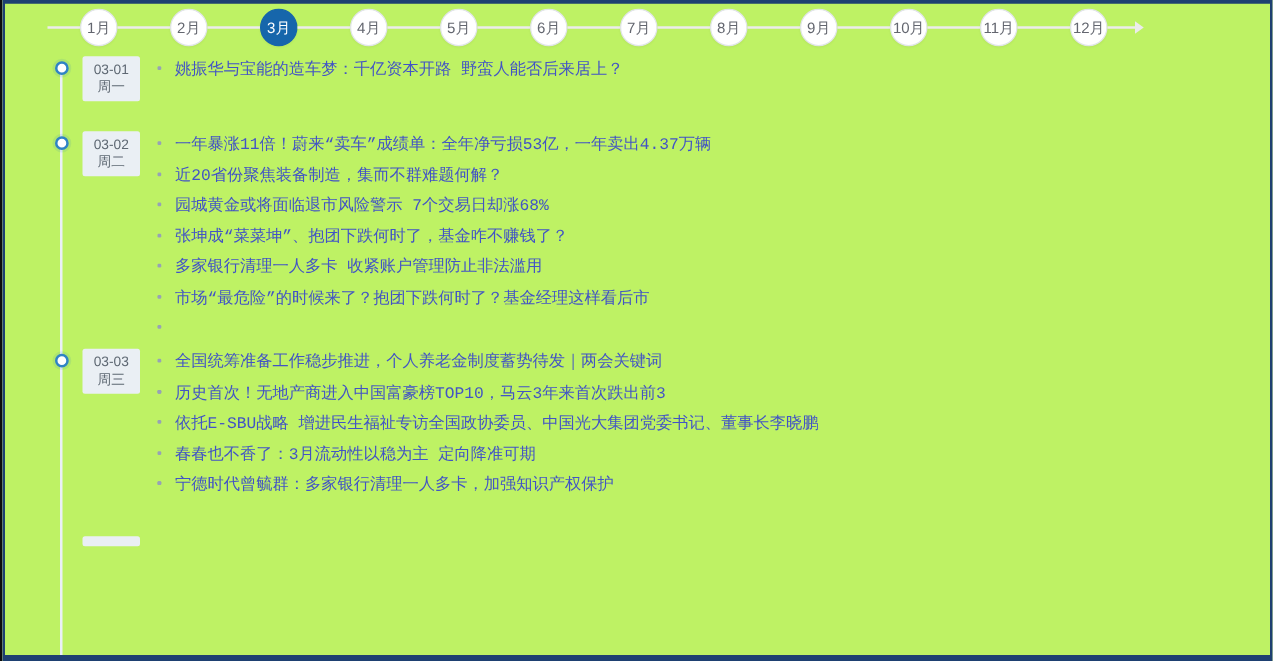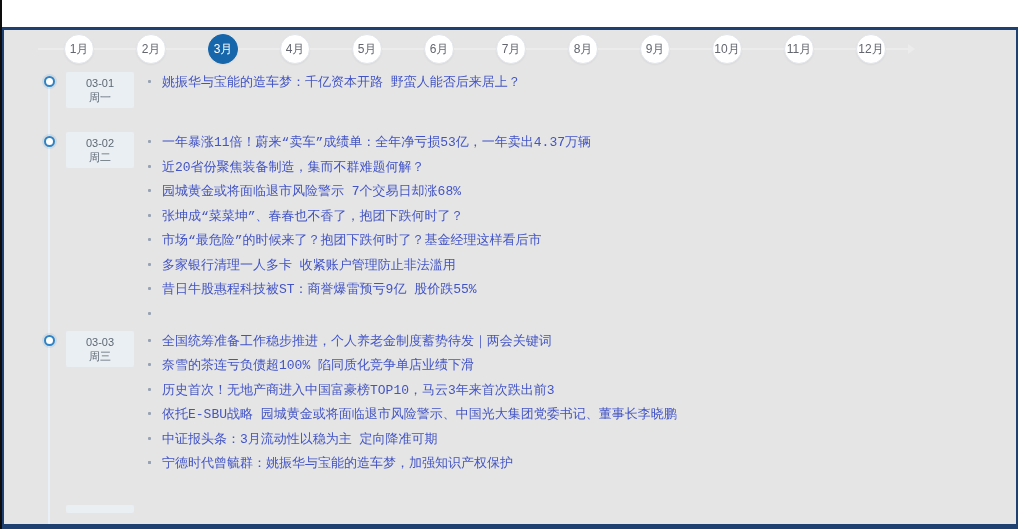--- a/index.html
+++ b/index.html
@@ -1,22 +1,22 @@
 <!DOCTYPE html>
 <html style="--accent: #1666ab; --headline: #4254c5; --badge-bg: #eaeff4; --badge-text: #5e6873; --dot-ring: #2f83c5; --frame-border: #1e4071; --connector: #ececec; --month-text: #63666f; --rail: #eaf0f7; --bullet: #97a2b5;"><head>
 <meta charset="utf-8">
 <style>
   html,body { margin:0; padding:0; width:1024px; height:529px; background:#ffffff;
               font-family:"Liberation Sans","DejaVu Sans",sans-serif; }
 
   .black-edge { position:absolute; left:0; top:0; bottom:0; width:2px; background:#0d0d0d; }
 
-  .frame { position:absolute; top:0; left:2px; right:6px; bottom:0; background:#e5e5e5;
+  .frame { position:absolute; top:0; left:2px; right:6px; bottom:0; background:#bef264;
            border:2px solid var(--frame-border); border-top-width:3px; border-bottom-width:5px;
-           box-sizing:border-box; overflow:hidden;margin-top:27px; }
+           box-sizing:border-box; overflow:hidden; }
 
   
   .stepper { display:flex; align-items:center; height:38px; padding-left:34px; }
   .seg  { width:42px; height:2px; background:var(--connector); flex:none; }
   .seg.lead { width:26px; }
   .month { width:30px; height:30px; border-radius:50%; background:#fff; flex:none;
            border:1px solid #e2e5e9; color:var(--month-text); font-size:12px;
            display:flex; align-items:center; justify-content:center; box-sizing:border-box;
            cursor:pointer; box-shadow:0 1px 2px rgba(0,0,0,0.05); }
   .month.active { background:var(--accent); border-color:var(--accent); color:#fff; }
@@ -29,21 +29,21 @@
   .rail { position:absolute; left:44px; top:48px; bottom:0; width:2px; background:var(--rail); }
   .timeline { position:relative; padding:4px 0 0 62px; }
 
   .group { position:relative; display:flex; align-items:flex-start;
            margin-bottom:24px; min-height:36px; }
   .dot { position:absolute; left:-22px; top:4px; width:7px; height:7px;
          border:2px solid var(--dot-ring); border-radius:50%; background:#fff;
          box-shadow:0 0 0 2px rgba(47,131,197,0.12); }
 
   .badge { width:46px; background:var(--badge-bg); border-radius:2px; text-align:center;
-           padding:4px 11px; color:var(--badge-text); flex:none; }
+           padding:4px 0; color:var(--badge-text); flex:none; }
   .bdate, .bday { font-size:11px; line-height:14px; }
 
   .items { list-style:none; margin:0 0 0 12px; padding:3px 0 0 0;font-family:Liberation Mono, monospace; }
   .news  { position:relative; padding-left:16px; line-height:14px; margin-bottom:9.5px; white-space:nowrap; }
   .bullet { position:absolute; left:2px; top:5px; width:3px; height:3px;
             background:var(--bullet); border-radius:1px; }
   .headline { color:var(--headline); font-size:13px; text-decoration:none; cursor:pointer; }
 </style>
 </head>
 <body>
@@ -93,41 +93,40 @@
       <div class="group">
         <span class="dot"></span>
         <div class="badge">
           <div class="bdate">03-02</div>
           <div class="bday">周二</div>
         </div>
         <ul class="items">
           <li class="news"><span class="bullet"></span><a class="headline">一年暴涨11倍！蔚来“卖车”成绩单：全年净亏损53亿，一年卖出4.37万辆</a></li>
           <li class="news"><span class="bullet"></span><a class="headline">近20省份聚焦装备制造，集而不群难题何解？</a></li>
           <li class="news"><span class="bullet"></span><a class="headline">园城黄金或将面临退市风险警示 7个交易日却涨68%</a></li>
-          <li class="news"><span class="bullet"></span><a class="headline">张坤成“菜菜坤”、春春也不香了，抱团下跌何时了？</a></li>
+          <li class="news"><span class="bullet"></span><a class="headline">张坤成“菜菜坤”、抱团下跌何时了，基金咋不赚钱了？</a></li>
+          <li class="news"><span class="bullet"></span><a class="headline">多家银行清理一人多卡 收紧账户管理防止非法滥用</a></li>
           <li class="news"><span class="bullet"></span><a class="headline">市场“最危险”的时候来了？抱团下跌何时了？基金经理这样看后市</a></li>
-          <li class="news"><span class="bullet"></span><a class="headline">多家银行清理一人多卡 收紧账户管理防止非法滥用</a></li>
-          <li class="news"><span class="bullet"></span><a class="headline">昔日牛股惠程科技被ST：商誉爆雷预亏9亿 股价跌55%</a></li>
           <li class="news"><span class="bullet"></span></li>
         </ul>
       </div>
       <div class="group">
         <span class="dot"></span>
         <div class="badge">
           <div class="bdate">03-03</div>
           <div class="bday">周三</div>
         </div>
         <ul class="items">
           <li class="news"><span class="bullet"></span><a class="headline">全国统筹准备工作稳步推进，个人养老金制度蓄势待发｜两会关键词</a></li>
-          <li class="news"><span class="bullet"></span><a class="headline">奈雪的茶连亏负债超100% 陷同质化竞争单店业绩下滑</a></li>
+          <li class="news"><span class="bullet"></span></li>
           <li class="news"><span class="bullet"></span><a class="headline">历史首次！无地产商进入中国富豪榜TOP10，马云3年来首次跌出前3</a></li>
-          <li class="news"><span class="bullet"></span><a class="headline">依托E-SBU战略 园城黄金或将面临退市风险警示、中国光大集团党委书记、董事长李晓鹏</a></li>
-          <li class="news"><span class="bullet"></span><a class="headline">中证报头条：3月流动性以稳为主 定向降准可期</a></li>
+          <li class="news"><span class="bullet"></span><a class="headline">依托E-SBU战略 增进民生福祉专访全国政协委员、中国光大集团党委书记、董事长李晓鹏</a></li>
+          <li class="news"><span class="bullet"></span><a class="headline">春春也不香了：3月流动性以稳为主 定向降准可期</a></li>
           <li class="news"><span class="bullet"></span></li>
-          <li class="news"><span class="bullet"></span><a class="headline">宁德时代曾毓群：姚振华与宝能的造车梦，加强知识产权保护</a></li>
+          <li class="news"><span class="bullet"></span><a class="headline">宁德时代曾毓群：多家银行清理一人多卡，加强知识产权保护</a></li>
         </ul>
       </div>
       <div class="group">
         <div class="badge"></div>
         <ul class="items"></ul>
       </div>
     </div>
 </div>
 
 </body></html>

